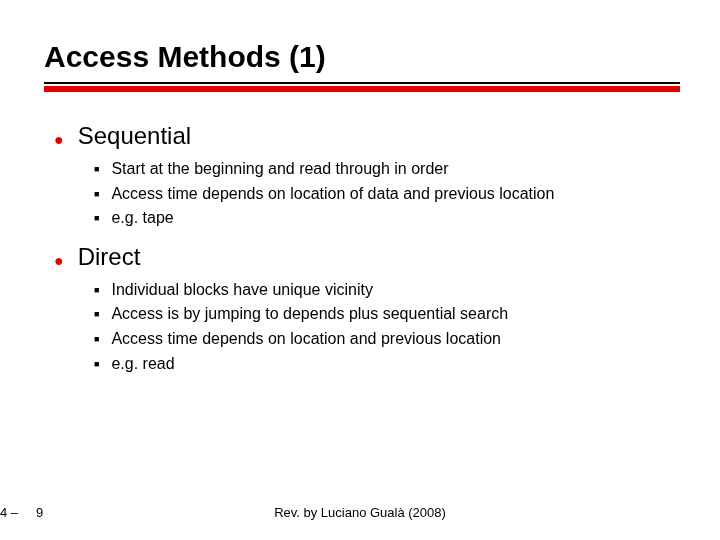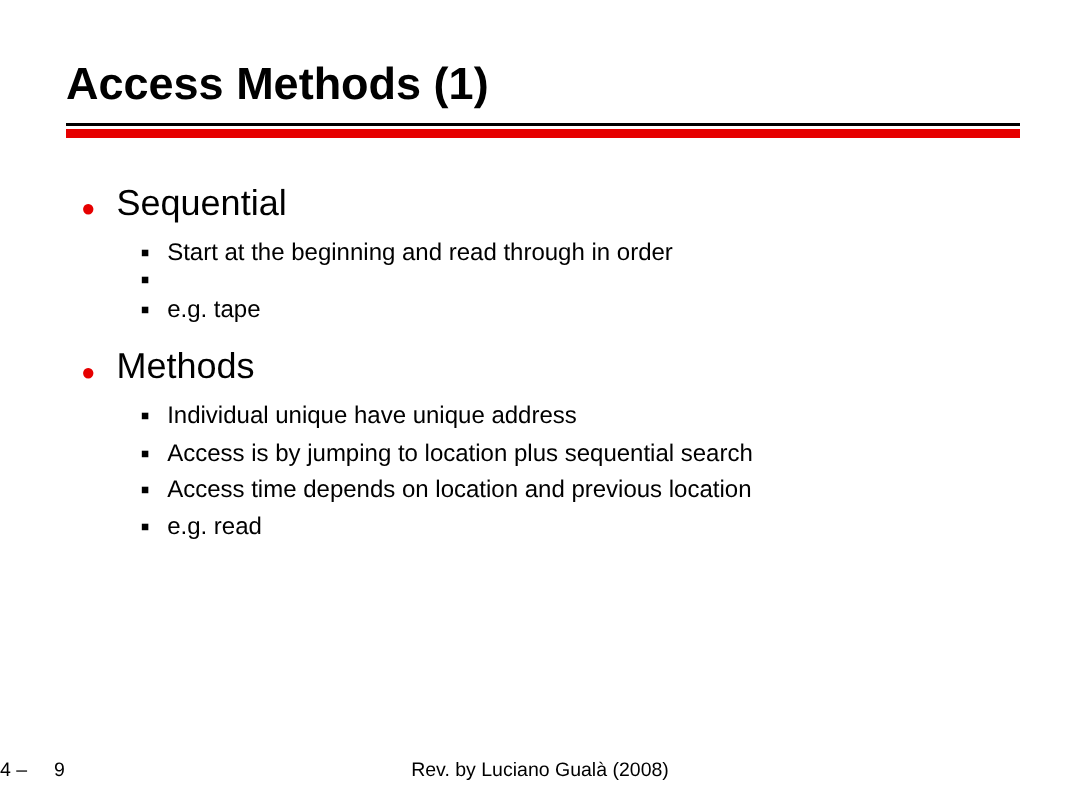--- a/index.html
+++ b/index.html
@@ -117,41 +117,42 @@
         <span class="disc">●</span>
         <span class="l1-text">Sequential</span>
       </div>
       <div class="level2">
         <div class="l2-row">
           <span class="square">■</span>
           <span class="l2-text">Start at the beginning and read through in order</span>
         </div>
         <div class="l2-row">
           <span class="square">■</span>
+          <span class="l2-text">Access time depends on location of data and previous location</span>
         </div>
         <div class="l2-row">
           <span class="square">■</span>
           <span class="l2-text">e.g. tape</span>
         </div>
       </div>
     </div>
 
     <div class="level1">
       <div class="l1-row">
         <span class="disc">●</span>
-        <span class="l1-text">Methods</span>
+        <span class="l1-text">Direct</span>
       </div>
       <div class="level2">
         <div class="l2-row">
           <span class="square">■</span>
-          <span class="l2-text">Individual unique have unique address</span>
+          <span class="l2-text">Individual blocks have unique vicinity</span>
         </div>
         <div class="l2-row">
           <span class="square">■</span>
-          <span class="l2-text">Access is by jumping to location plus sequential search</span>
+          <span class="l2-text">Access is by jumping to depends plus sequential search</span>
         </div>
         <div class="l2-row">
           <span class="square">■</span>
           <span class="l2-text">Access time depends on location and previous location</span>
         </div>
         <div class="l2-row">
           <span class="square">■</span>
           <span class="l2-text">e.g. read</span>
         </div>
       </div>

